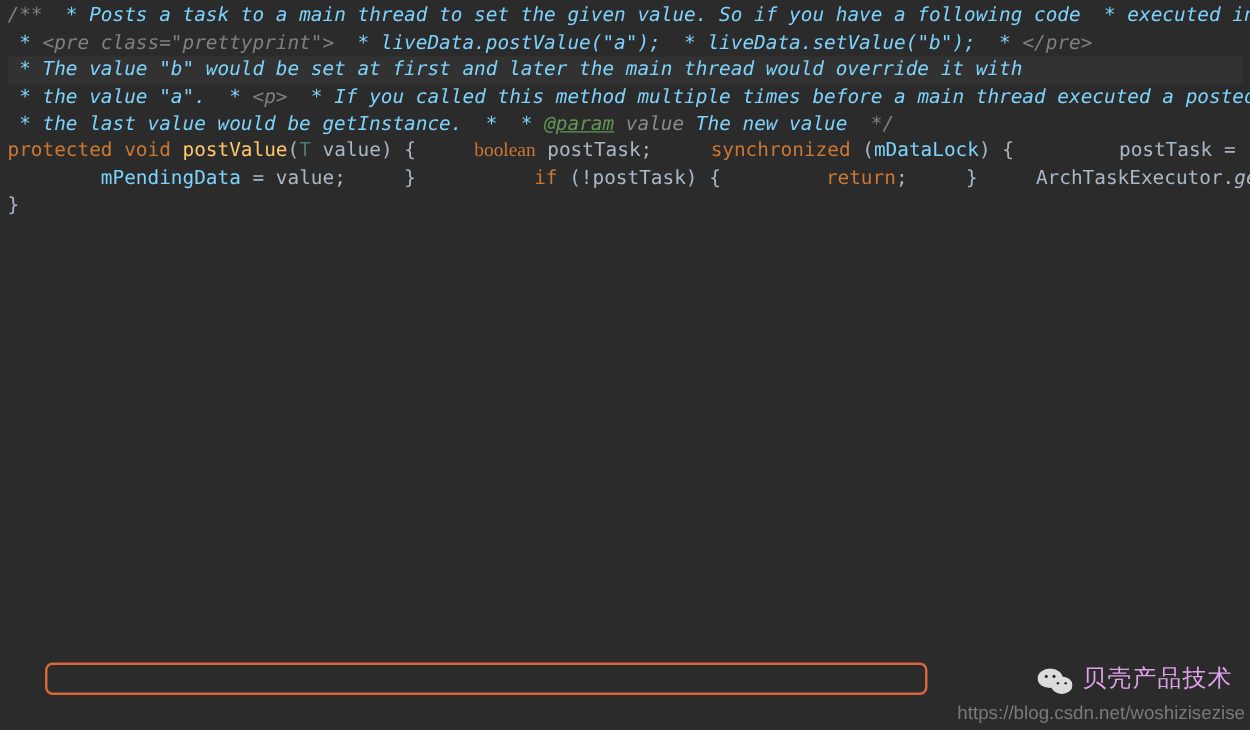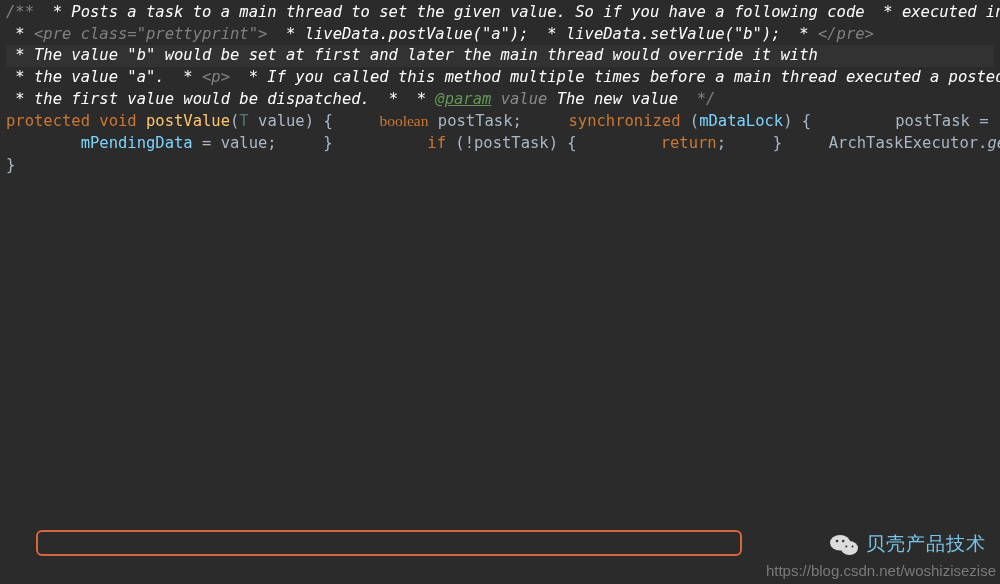--- a/index.html
+++ b/index.html
@@ -13,21 +13,21 @@
     width: 1000px;
     height: 584px;
     overflow: hidden;
     position: relative;
   }
   .code-container {
     padding: 2px 6px;
   }
   .line { white-space: pre; }
   .comment { color: #808080; }
-  .comment-green { color: #ffffff; }
+  .comment-green { color: #7dd3fc; }
   .highlight-line {
     background: #323232;
     display: block;
   }
   .kw-protected { color: #cc7832; font-style: normal; }
   .kw-void { color: #cc7832; font-style: normal; }
   .kw-boolean { color: #cc7832; font-style: normal; font-family: Liberation Serif, serif; }
   .kw-synchronized { color: #cc7832; font-style: normal; }
   .kw-if { color: #cc7832; font-style: normal; margin-left: 48px; }
   .kw-return { color: #cc7832; font-style: normal; }
@@ -51,21 +51,21 @@
     height: 26px;
   }
 
   .watermark {
     position: absolute;
     right: 14px;
     bottom: 26px;
     display: flex;
     align-items: center;
     gap: 8px;
-    color: #7dd3fc;
+    color: #f0abfc;
     opacity: 0.92;
   }
   .watermark .bubble {
     width: 28px;
     height: 24px;
     display: flex;
     align-items: center;
     justify-content: center;
   }
   .watermark .bubble svg { width: 28px; height: 24px; fill: #ececec; }
@@ -93,21 +93,21 @@
 <span class="line comment-green"> * Posts a task to a main thread to set the given value. So if you have a following code</span>
 <span class="line comment-green"> * executed in the main thread:</span>
 <span class="line"><span class="comment-green"> * </span><span class="comment">&lt;pre class="prettyprint"&gt;</span></span>
 <span class="line comment-green"> * liveData.postValue("a");</span>
 <span class="line comment-green"> * liveData.setValue("b");</span>
 <span class="line"><span class="comment-green"> * </span><span class="comment">&lt;/pre&gt;</span></span>
 <span class="line comment-green highlight-line"> * The value "b" would be set at first and later the main thread would override it with</span>
 <span class="line comment-green"> * the value "a".</span>
 <span class="line"><span class="comment-green"> * </span><span class="comment">&lt;p&gt;</span></span>
 <span class="line comment-green"> * If you called this method multiple times before a main thread executed a posted task, only</span>
-<span class="line comment-green"> * the first value would be dispatched.</span>
+<span class="line comment-green"> * the last value would be getInstance.</span>
 <span class="line comment-green"> *</span>
 <span class="line"><span class="comment-green"> * </span><span class="param-tag">@param</span><span class="doctag-val"> value</span><span class="comment-green"> The new value</span></span>
 <span class="line comment"> */</span>
 <span class="line no-italic"><span class="kw-protected">protected</span><span class="plain"> </span><span class="kw-void">void</span><span class="plain"> </span><span class="method-name">postValue</span><span class="plain">(</span><span class="type-param">T</span><span class="plain"> </span><span class="param-name">value</span><span class="plain">)</span><span class="plain"> {</span></span>
 <span class="line no-italic"><span class="plain">    </span><span class="kw-boolean">boolean</span><span class="plain"> </span><span class="plain">postTask</span><span class="plain">;</span></span>
 <span class="line no-italic"><span class="plain">    </span><span class="kw-synchronized">synchronized</span><span class="plain"> (</span><span class="field">mDataLock</span><span class="plain">)</span><span class="plain"> {</span></span>
 <span class="line no-italic"><span class="plain">        </span><span class="plain">postTask</span><span class="plain"> = </span></span>
 <span class="line no-italic"><span class="plain">        </span><span class="field">mPendingData</span><span class="plain"> = </span><span class="plain">value</span><span class="plain">;</span></span>
 <span class="line no-italic"><span class="plain">    </span><span class="plain">}</span></span>
 <span class="line no-italic"><span class="plain">    </span><span class="kw-if">if</span><span class="plain"> (</span><span class="plain">!</span><span class="plain">postTask</span><span class="plain">)</span><span class="plain"> {</span></span>

